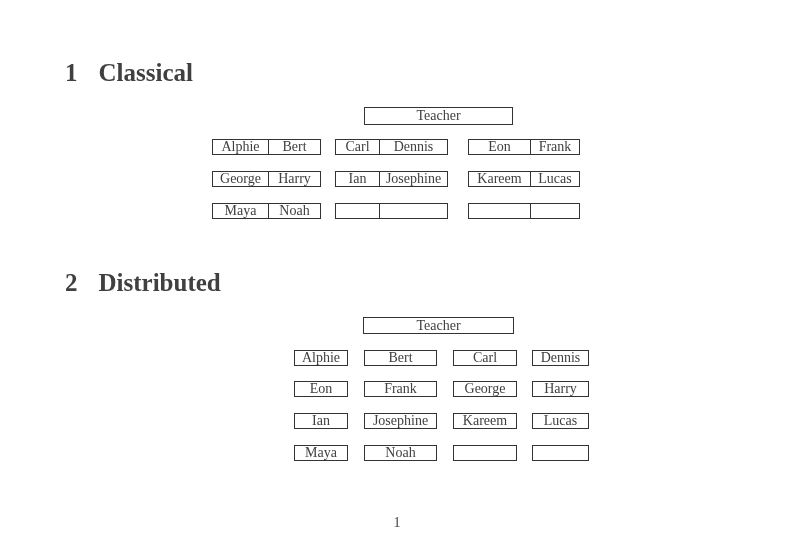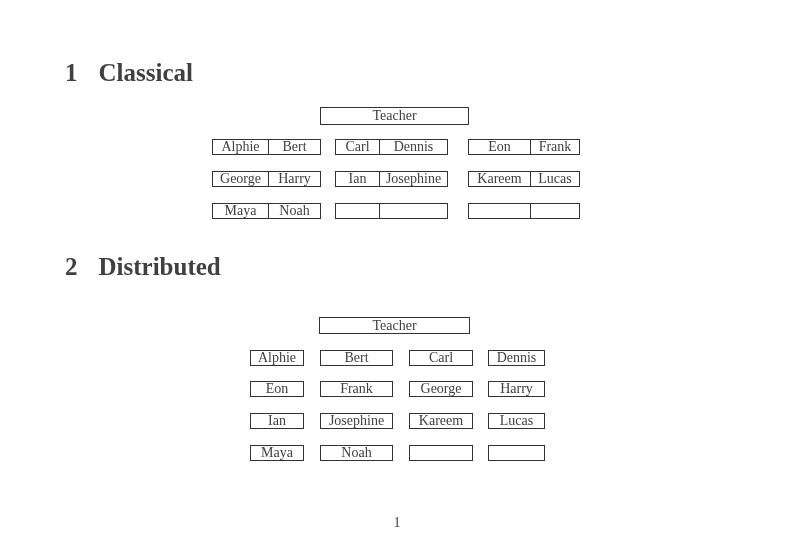--- a/index.html
+++ b/index.html
@@ -23,20 +23,21 @@
   .teacher-box, .seat-box {
     position:absolute;
     border:1px solid #333;
     box-sizing:border-box;
     display:flex;
     align-items:center;
     justify-content:center;
     font-size:14px;
     line-height:1;
     background:#fff;
+    margin-left:44px;
   }
   .desk {
     position:absolute;
     border:1px solid #333;
     box-sizing:border-box;
     display:flex;
     background:#fff;
   }
   .desk .cell {
     box-sizing:border-box;
@@ -99,21 +100,21 @@
   </div>
   <div class="desk" style="left:335px;top:203px;width:113px;height:16px">
     <div class="cell cell-l" style="width:44px"></div>
     <div class="cell cell-r"></div>
   </div>
   <div class="desk" style="left:468px;top:203px;width:112px;height:16px">
     <div class="cell cell-l" style="width:62px"></div>
     <div class="cell cell-r"></div>
   </div>
 
-  <div class="sec" style="top:254px">
+  <div class="sec" style="top:270px">
     <span class="num">2</span><span>Distributed</span>
   </div>
 
   <div class="teacher-box" style="left:319px;top:317px;width:151px;height:17px">Teacher</div>
 
   <div class="seat-box" style="left:250px;top:350px;width:54px;height:16px">Alphie</div>
   <div class="seat-box" style="left:320px;top:350px;width:73px;height:16px">Bert</div>
   <div class="seat-box" style="left:409px;top:350px;width:64px;height:16px">Carl</div>
   <div class="seat-box" style="left:488px;top:350px;width:57px;height:16px">Dennis</div>
 

